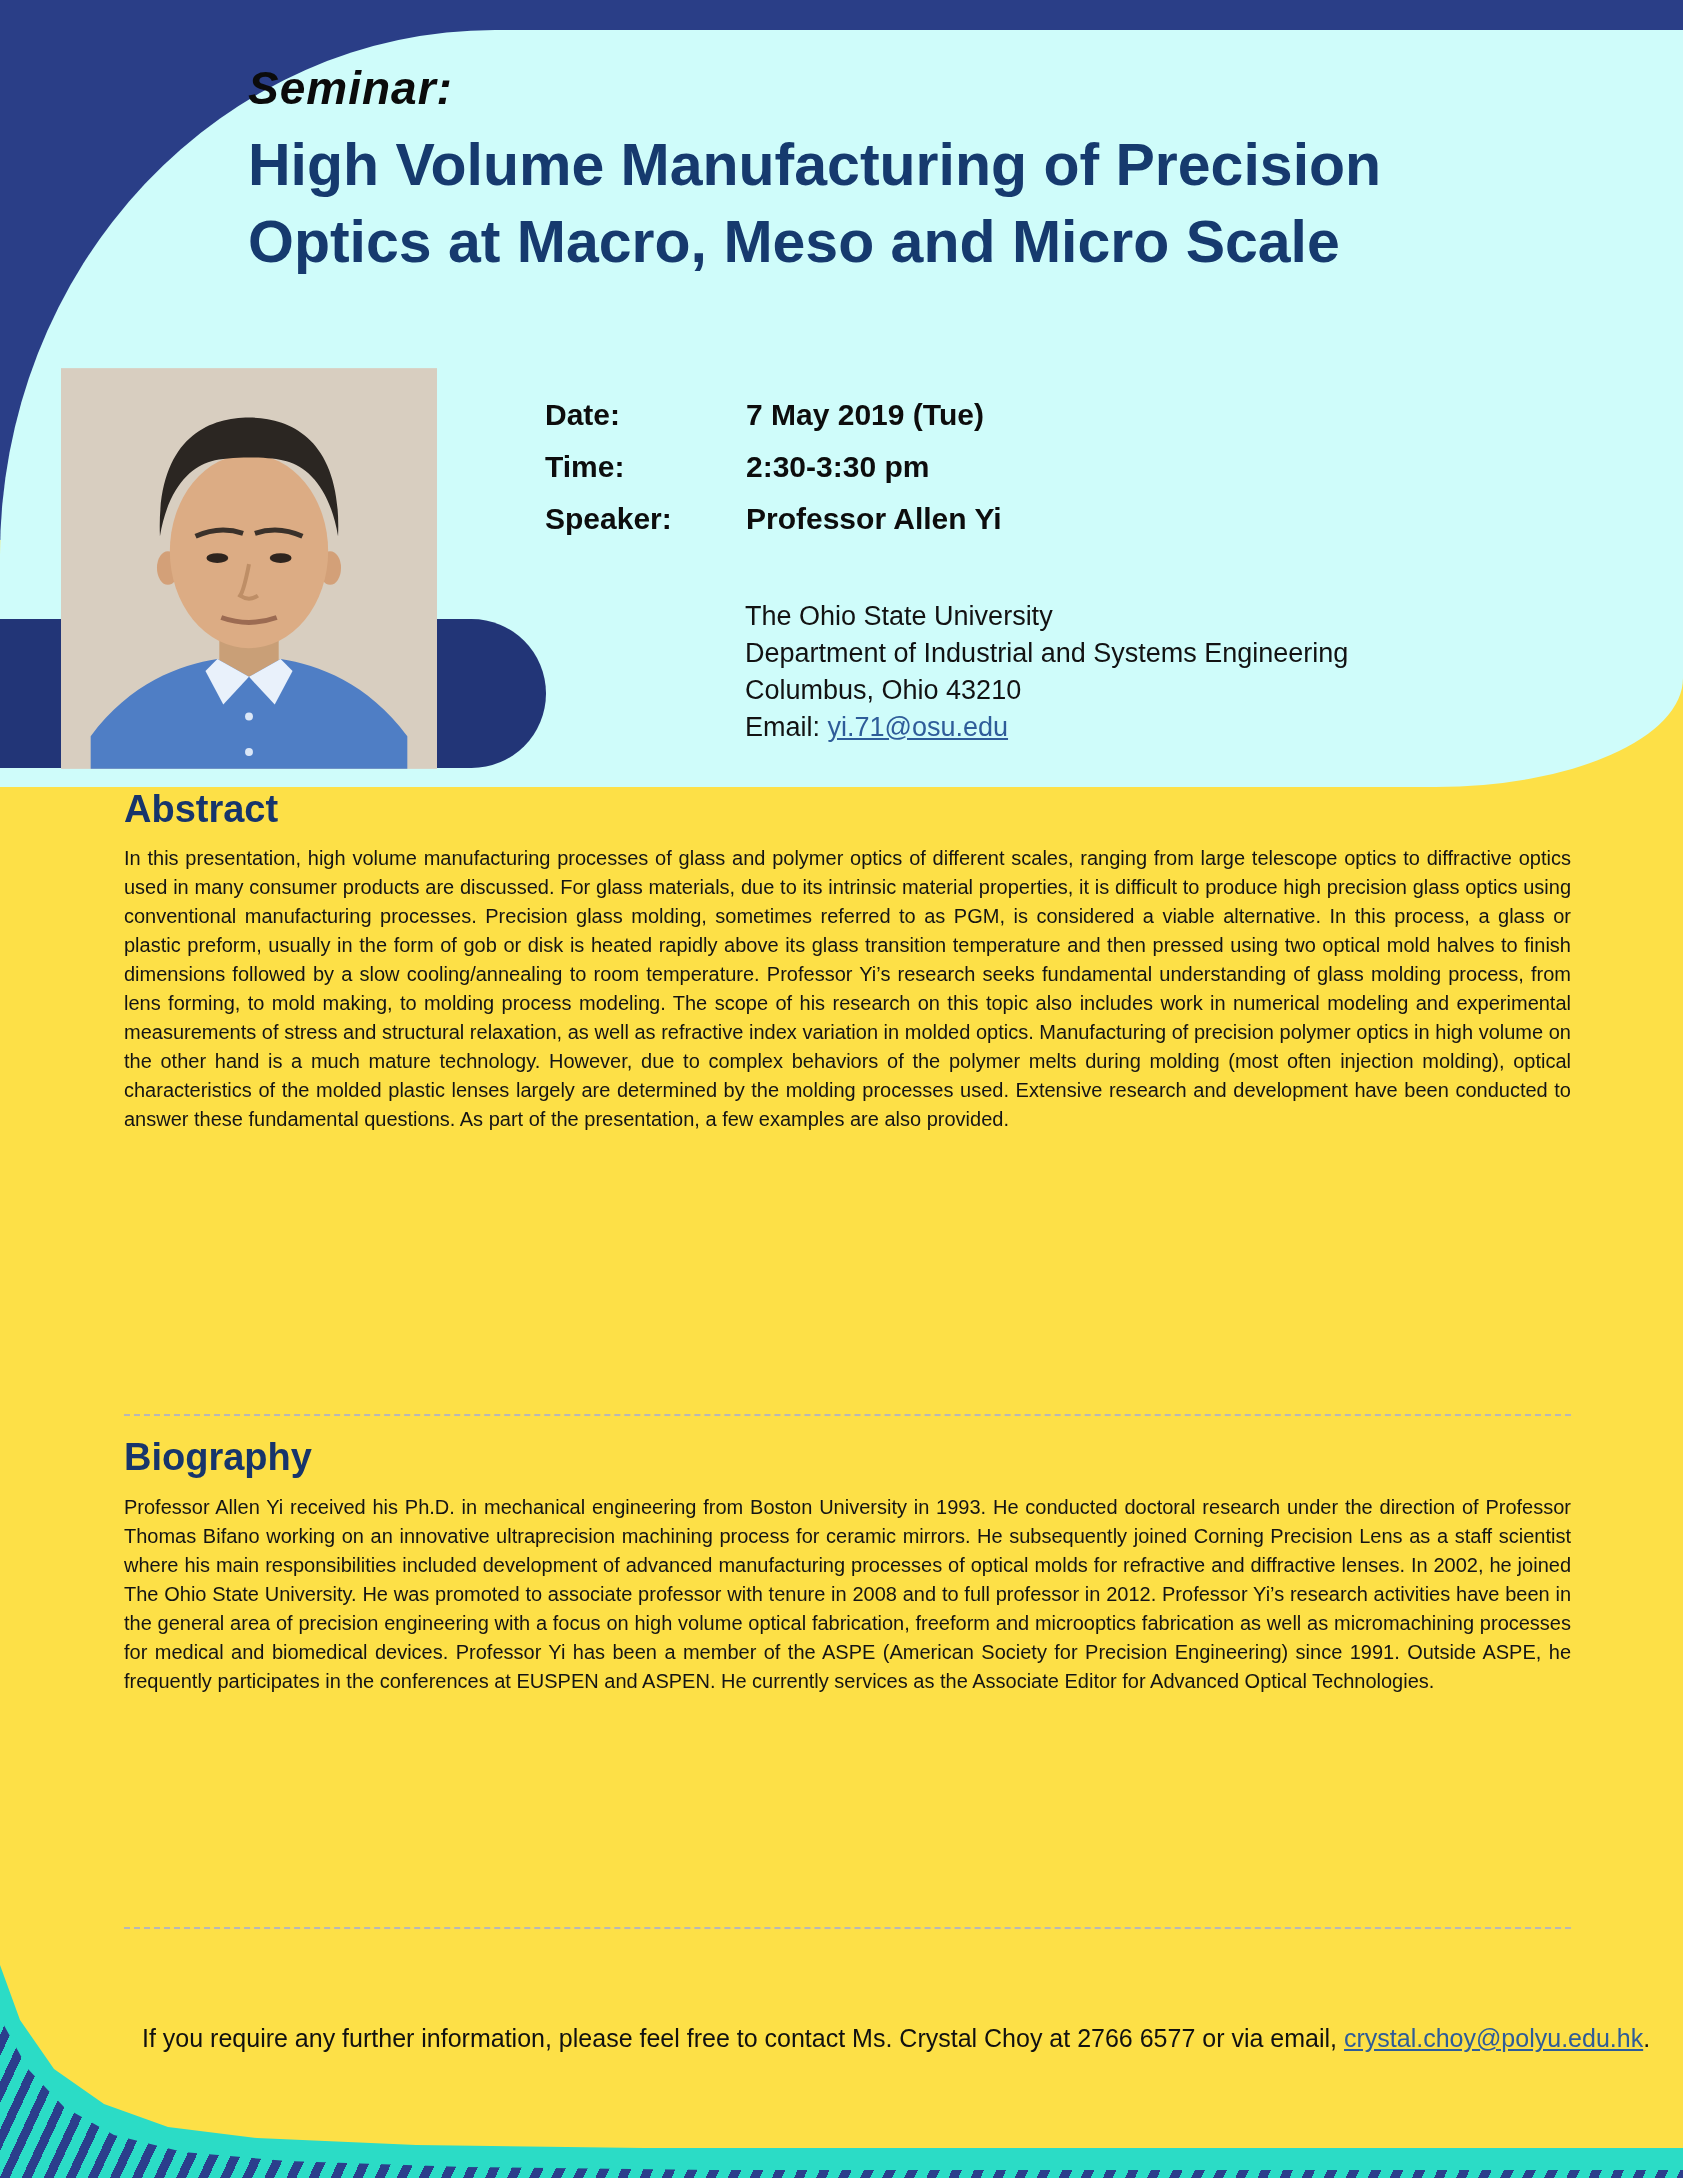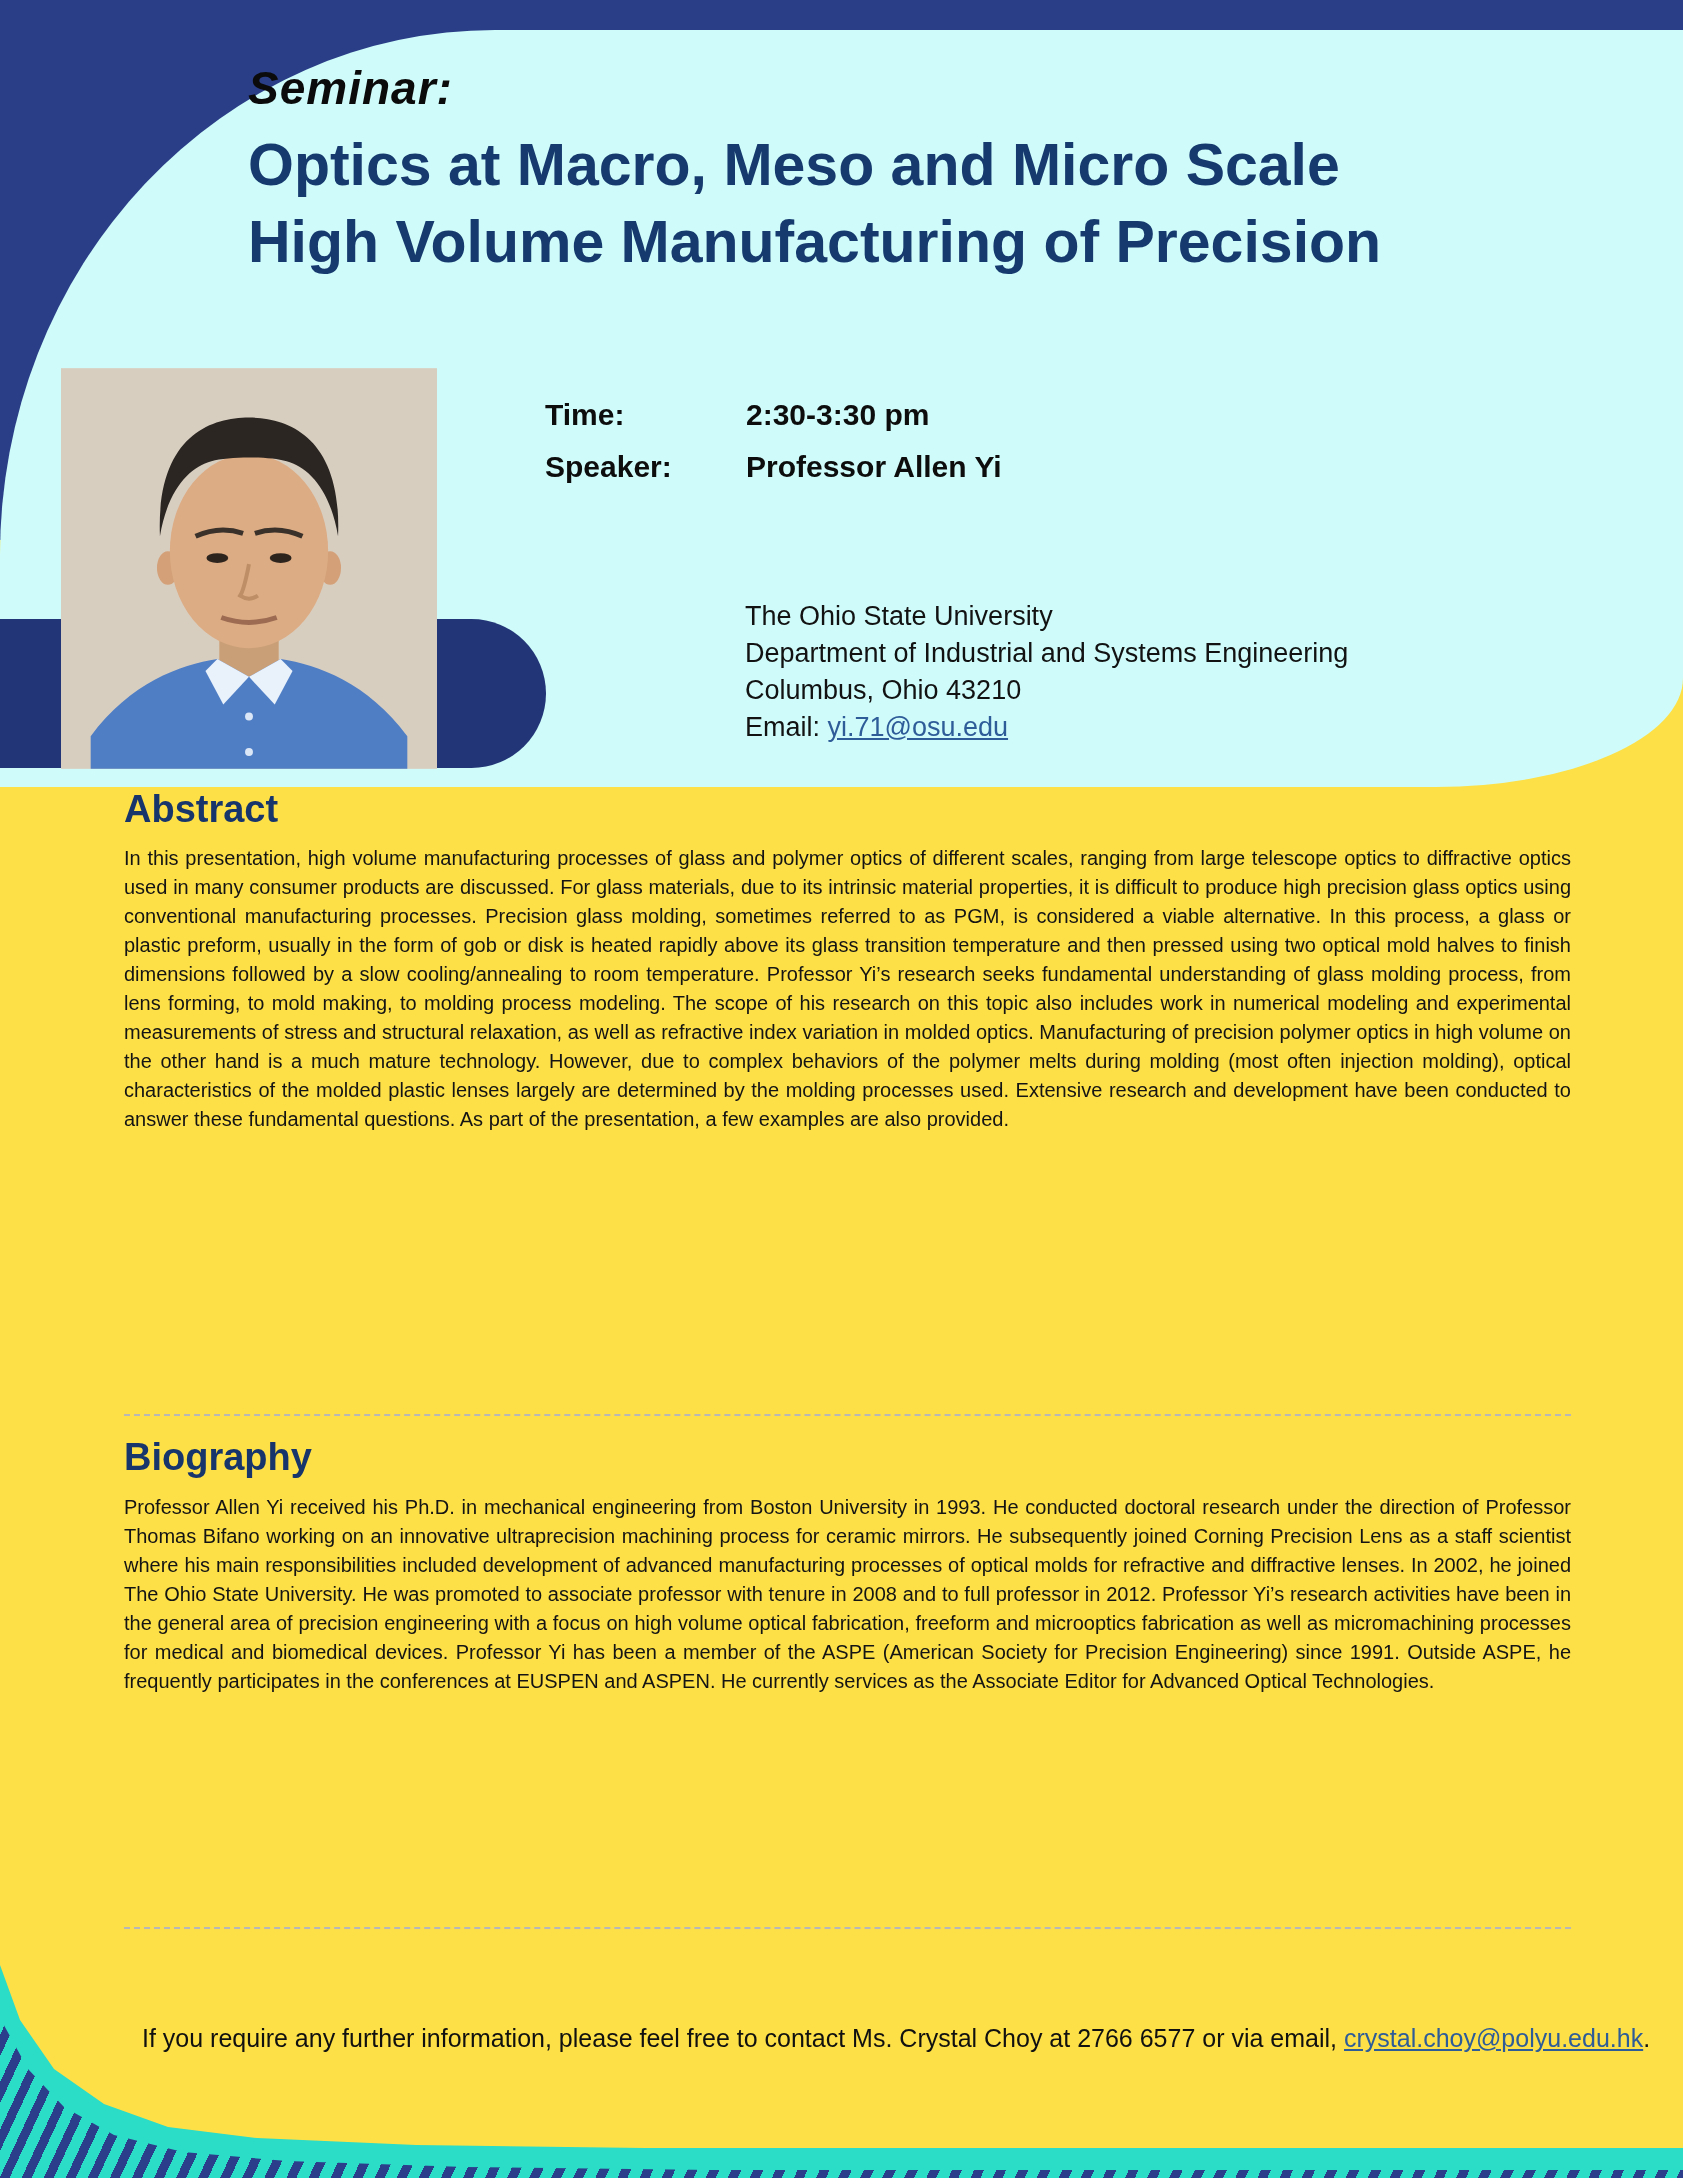--- a/index.html
+++ b/index.html
@@ -95,25 +95,29 @@
       <path d="M30,405 L30,372 C70,318 120,300 158,294 L190,312 L222,294 C260,300 310,318 350,372 L350,405 Z" fill="#4F7EC5"></path>
       <path d="M158,294 L190,312 L164,340 L146,306 Z" fill="#E9F1FB"></path>
       <path d="M222,294 L190,312 L216,340 L234,306 Z" fill="#E9F1FB"></path>
       <circle cx="190" cy="352" r="4" fill="#DBE7F7"></circle>
       <circle cx="190" cy="388" r="4" fill="#DBE7F7"></circle>
     </svg>
   </div>
 
   <div class="kicker">Seminar:</div>
   <div class="title">
+    <div>High Volume Manufacturing of Precision</div>
     <div>Optics at Macro, Meso and Micro Scale</div>
-    <div>High Volume Manufacturing of Precision</div>
   </div>
 
   <div class="details">
+    <div class="detail-row">
+      <span class="detail-label">Date:</span>
+      <span>7 May 2019 (Tue)</span>
+    </div>
     <div class="detail-row">
       <span class="detail-label">Time:</span>
       <span>2:30-3:30 pm</span>
     </div>
     <div class="detail-row">
       <span class="detail-label">Speaker:</span>
       <span>Professor Allen Yi</span>
     </div>
   </div>
 

